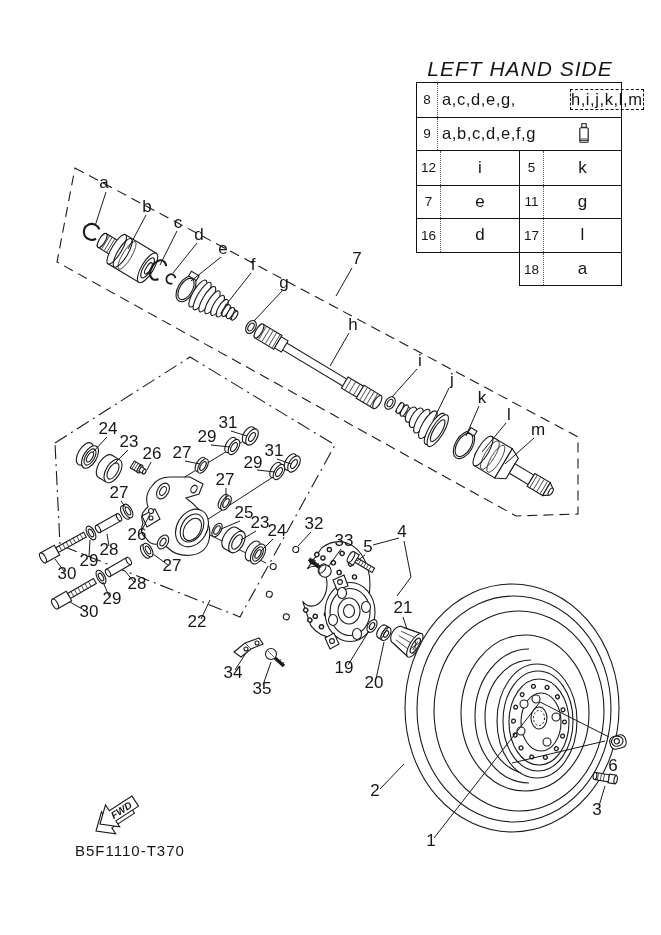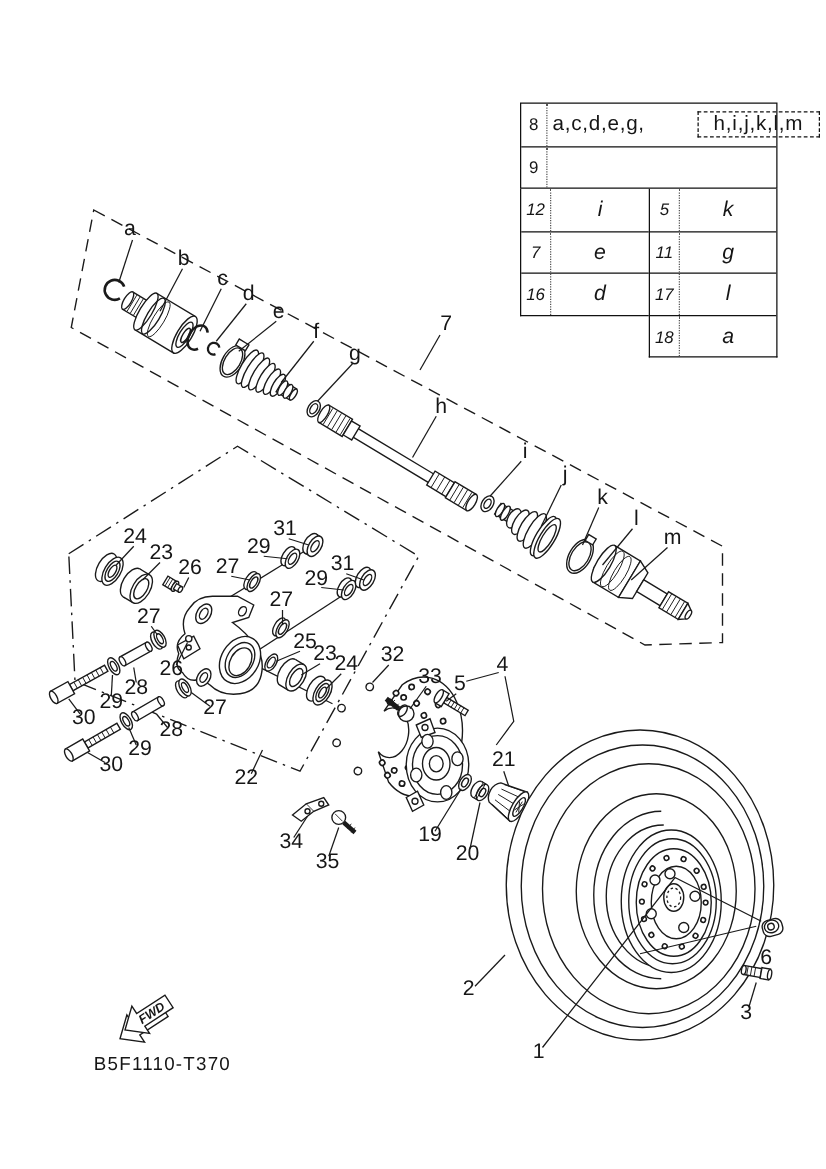--- a/index.html
+++ b/index.html
@@ -9,23 +9,23 @@
   
   #tbl-title{position:absolute;left:417px;top:57px;width:206px;text-align:center;
     font-size:21px;font-style:italic;letter-spacing:1px;white-space:nowrap;}
   .ptable{position:absolute;left:416px;top:82px;width:206px;font-size:16.5px;}
   .wsec{border:1.6px solid #111;box-sizing:border-box;}
   .wrow{height:33.5px;display:flex;align-items:center;box-sizing:border-box;}
   .wrow + .wrow{border-top:1.4px solid #111;}
   .refc{width:21px;align-self:stretch;display:flex;align-items:center;justify-content:center;
         font-size:13.5px;border-right:1.2px dotted #555;box-sizing:border-box;flex:none;}
   .valc{flex:1;display:flex;align-items:center;padding-left:4px;letter-spacing:0.6px;white-space:nowrap;gap:40px;}
-  .dbox{border:1.5px dashed #111;padding:0 12px;margin-left:2px;}
+  .dbox{border:1.5px dashed #111;padding:0 0;margin-left:14px;}
   .tube{margin-left:2px;flex:none;}
-  .pairsec{display:flex;align-items:flex-start;font-style:italic;}
+  .pairsec{display:flex;align-items:flex-start;}
   .ltab,.rtab{width:103px;border:1.6px solid #111;border-top:none;box-sizing:border-box;}
   .ltab{border-right:none;}
   .prow{height:33.6px;display:flex;align-items:center;box-sizing:border-box;}
   .prow + .prow{border-top:1.4px solid #111;}
   .prefc{width:24px;align-self:stretch;display:flex;align-items:center;justify-content:center;
         font-size:13.5px;border-right:1.2px dotted #555;box-sizing:border-box;flex:none;}
   .pvalc{flex:1;text-align:center;font-size:17px;}
   
   .pt{fill:#fff;stroke:#1a1a1a;stroke-width:1.1;}
   .ptn{fill:none;stroke:#1a1a1a;stroke-width:1.1;}
@@ -488,38 +488,48 @@
       <polygon class="pt" points="0,0 15,-13 15,-6 42,-6 42,6 15,6 15,13"></polygon>
     </g>
     <g transform="translate(100,824) rotate(-33)">
       <polygon class="pt" points="0,0 15,-13 15,-6 42,-6 42,6 15,6 15,13"></polygon>
       <text class="fwdt" x="14" y="3.5">FWD</text>
     </g>
   </g>
   <text class="code" x="75" y="856">B5F1110-T370</text>
 </svg>
 
+<div id="tbl-title">LEFT HAND SIDE</div>
 
 <div class="ptable">
   <div class="wsec">
     <div class="wrow">
       <div class="refc">8</div>
       <div class="valc">
         <span>a,c,d,e,g,</span>
             <span class="dbox">h,i,j,k,l,m</span>
         <svg class="tube" width="12" height="21" viewBox="0 0 12 21">
               <rect x="3.8" y="0.7" width="4.4" height="3.6" fill="#fff" stroke="#111"></rect>
               <rect x="1.8" y="4.8" width="8.4" height="14.5" rx="1.2" fill="#fff" stroke="#111" stroke-width="1.1"></rect>
               <line x1="2.2" y1="16" x2="9.8" y2="16" stroke="#111" stroke-width="0.8"></line>
               <line x1="2.2" y1="17.5" x2="9.8" y2="17.5" stroke="#111" stroke-width="0.8"></line>
             </svg>
       </div>
     </div>
     <div class="wrow">
       <div class="refc">9</div>
+      <div class="valc">
+        <span>a,b,c,d,e,f,g</span>
+        <svg class="tube" width="12" height="21" viewBox="0 0 12 21">
+              <rect x="3.8" y="0.7" width="4.4" height="3.6" fill="#fff" stroke="#111"></rect>
+              <rect x="1.8" y="4.8" width="8.4" height="14.5" rx="1.2" fill="#fff" stroke="#111" stroke-width="1.1"></rect>
+              <line x1="2.2" y1="16" x2="9.8" y2="16" stroke="#111" stroke-width="0.8"></line>
+              <line x1="2.2" y1="17.5" x2="9.8" y2="17.5" stroke="#111" stroke-width="0.8"></line>
+            </svg>
+      </div>
     </div>
   </div>
   <div class="pairsec">
     <div class="ltab">
       <div class="prow">
         <div class="prefc">12</div>
         <div class="pvalc">i</div>
       </div>
       <div class="prow">
         <div class="prefc">7</div>

